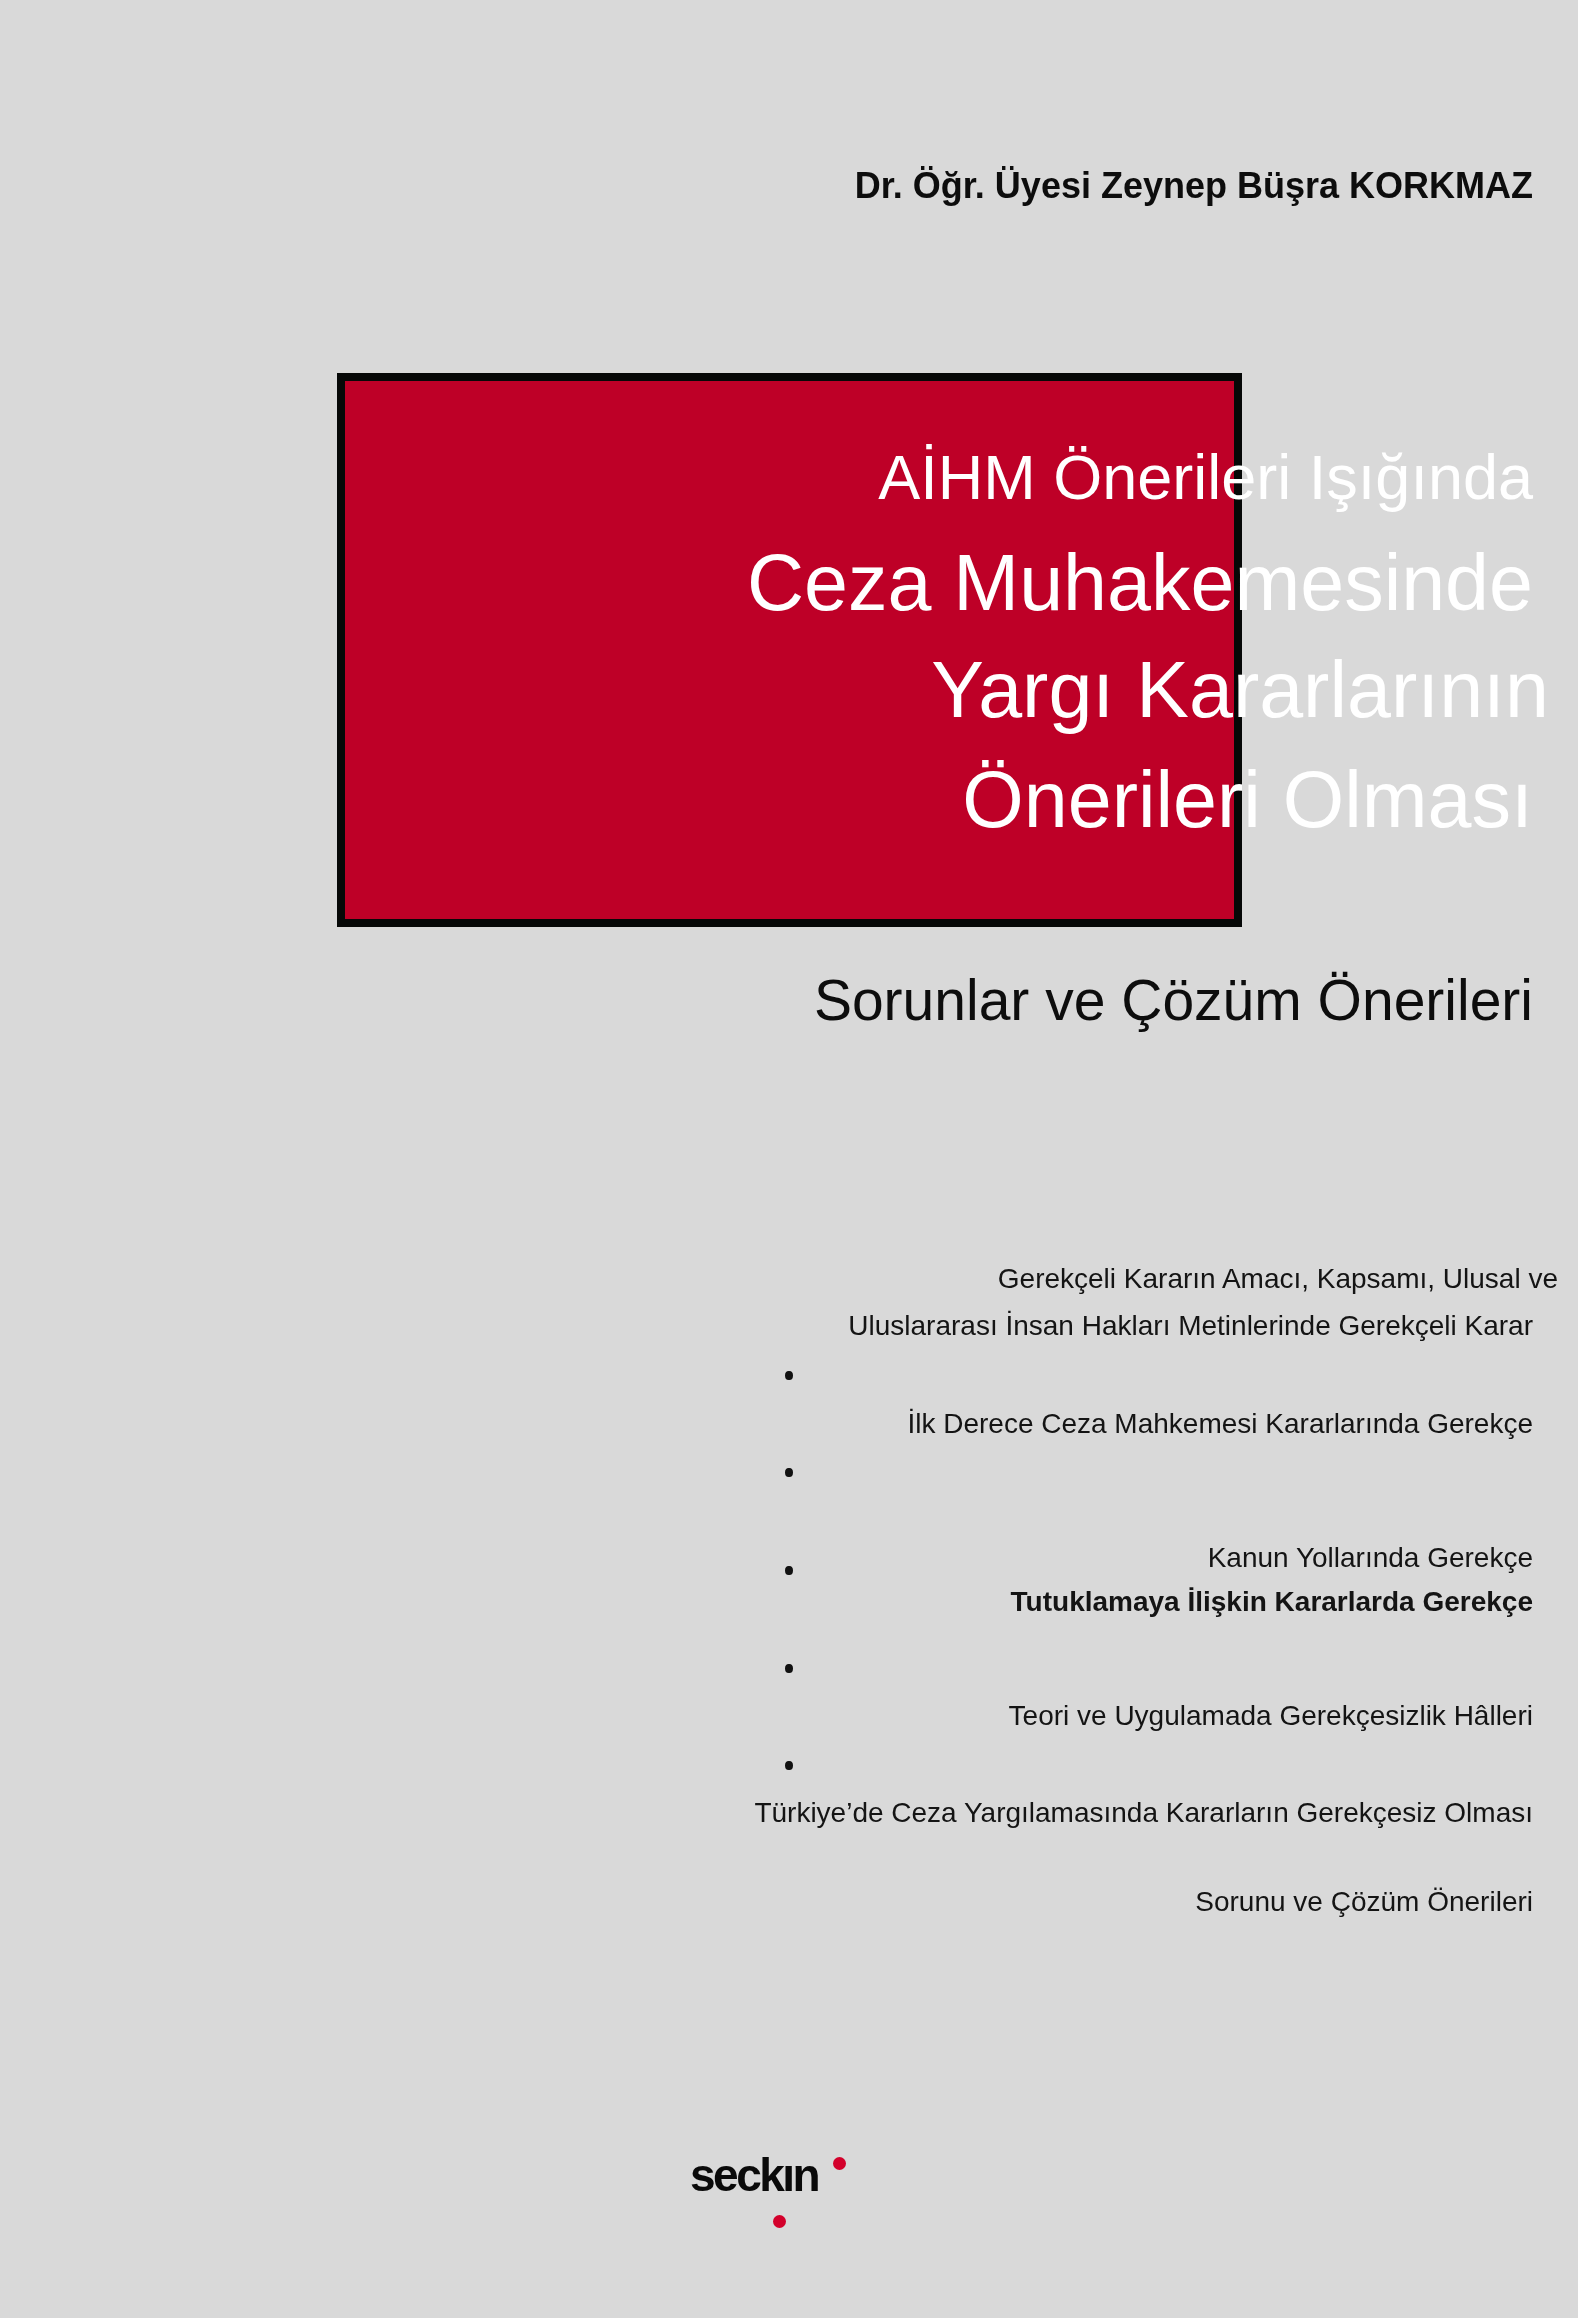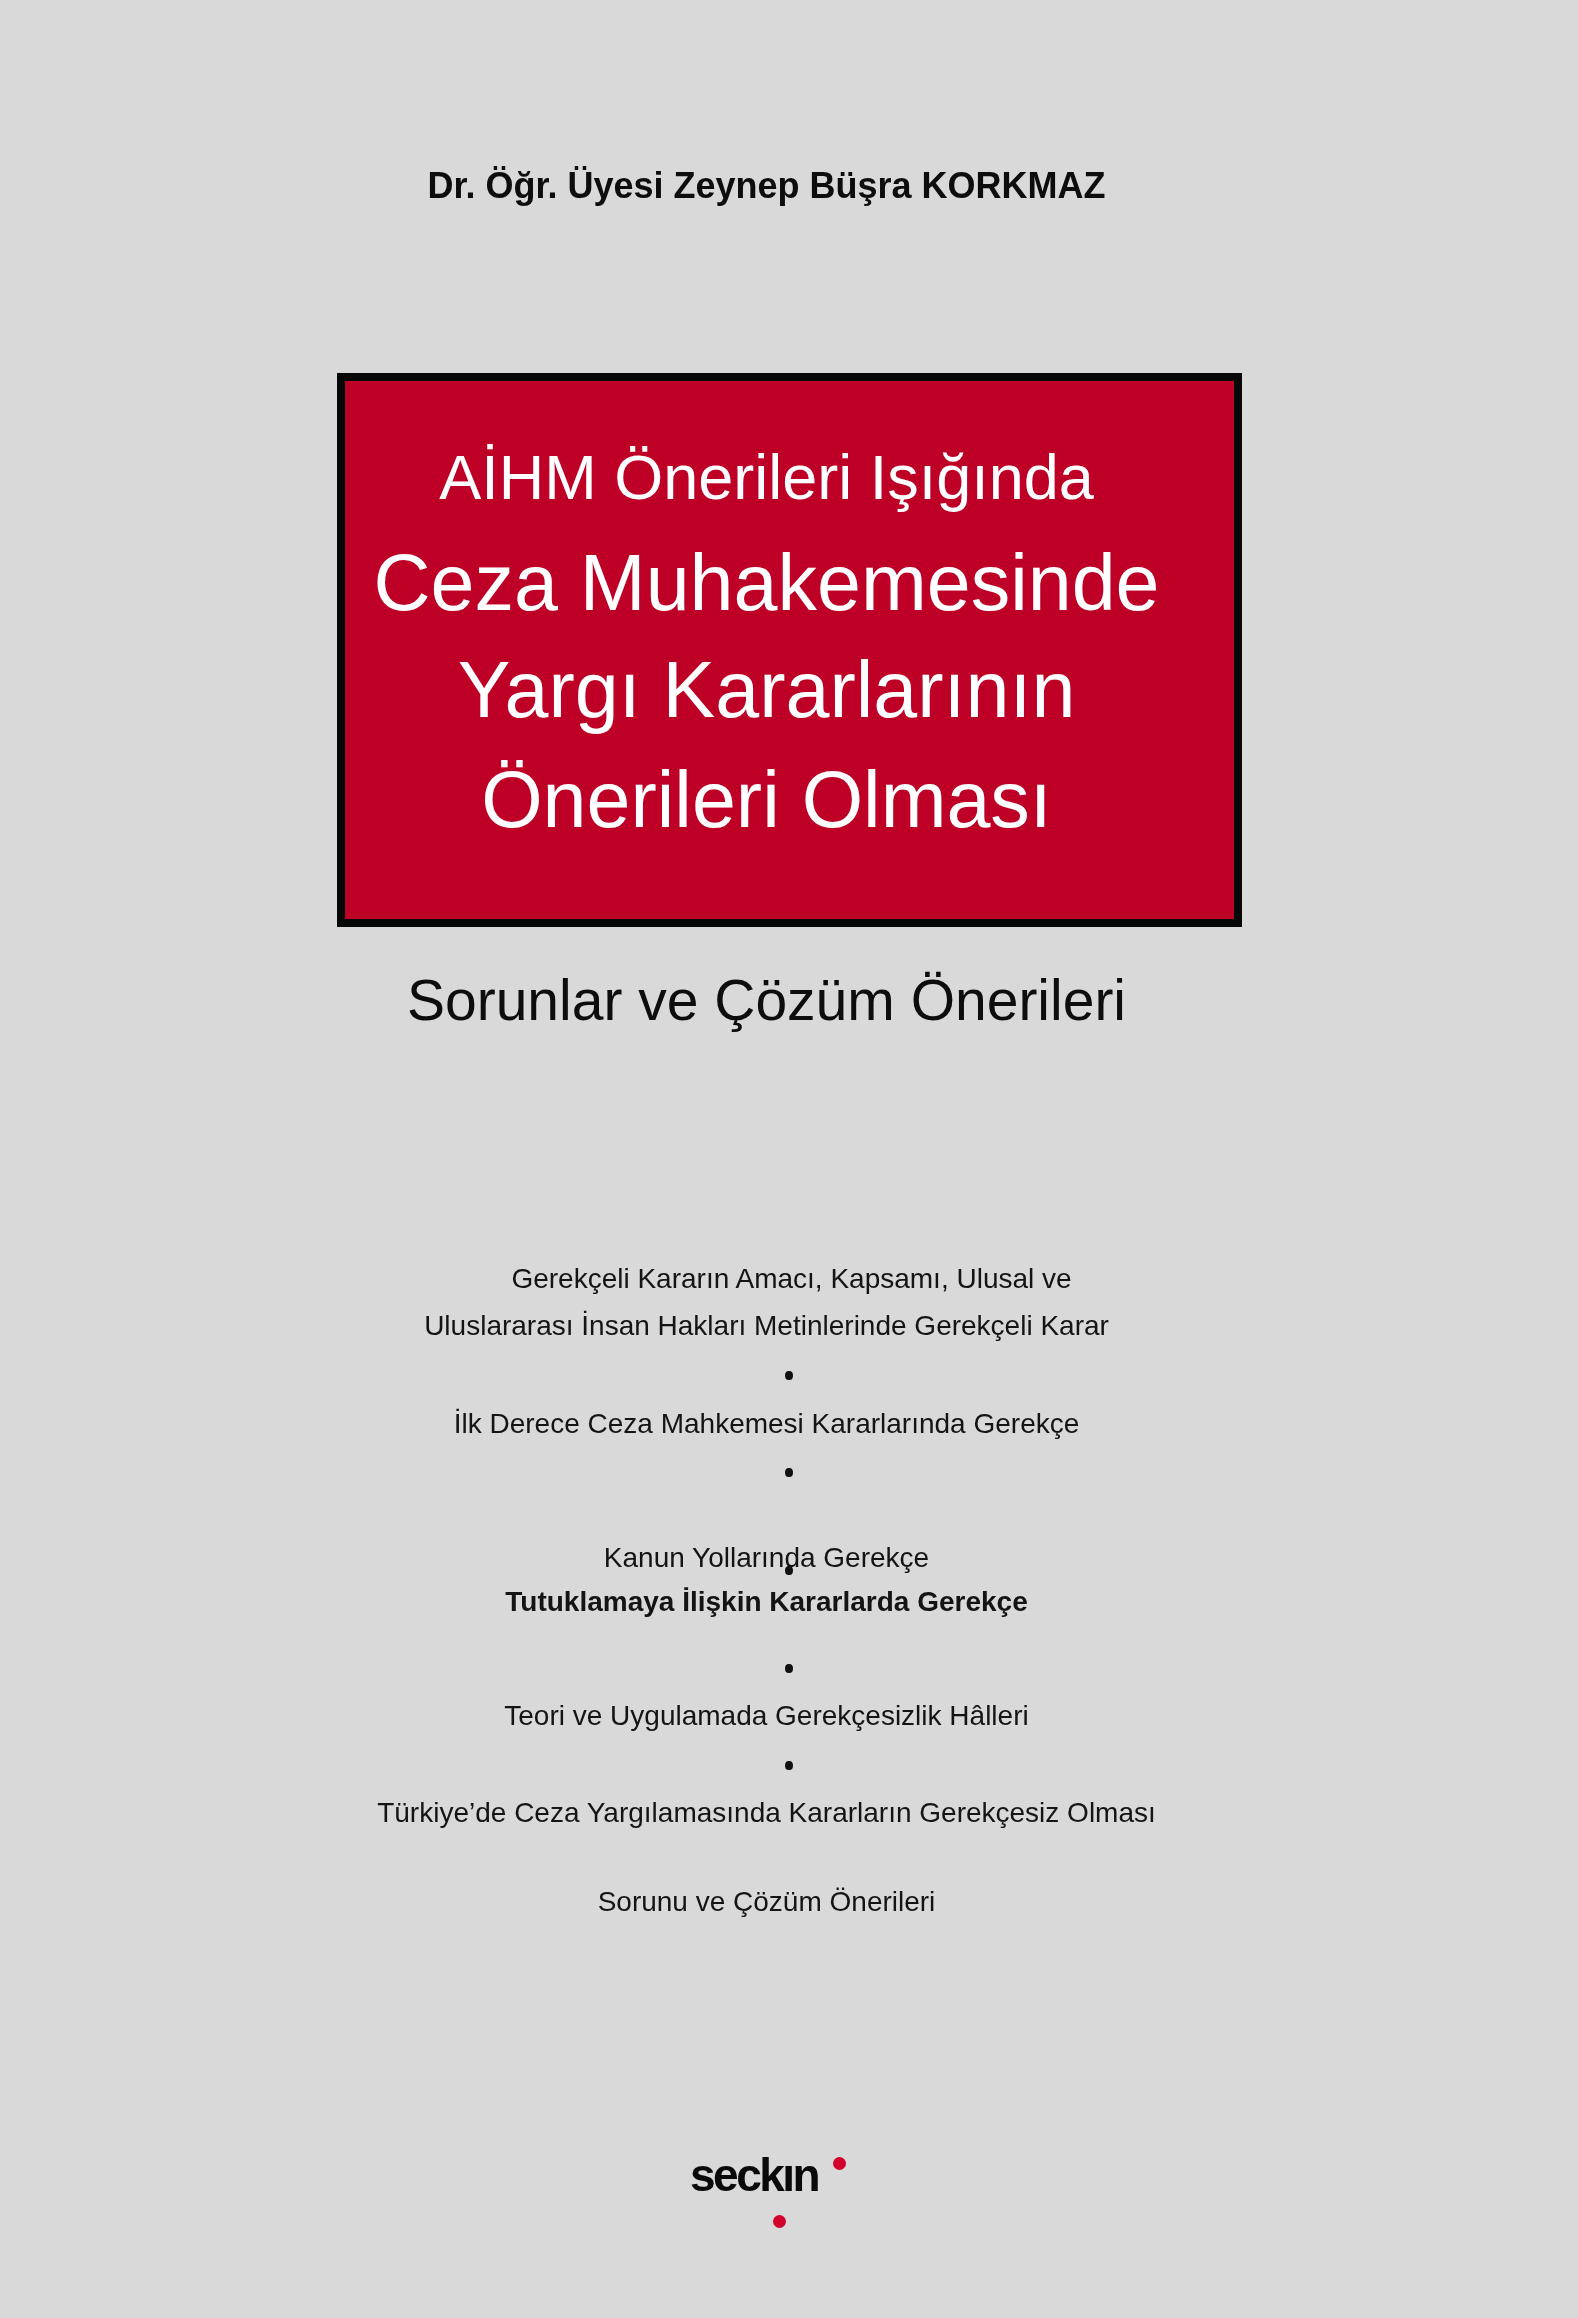--- a/index.html
+++ b/index.html
@@ -3,21 +3,21 @@
 <meta charset="utf-8">
 <style>
   html, body { margin: 0; padding: 0; }
   body {
     width: 1579px; height: 2319px; position: relative; overflow: hidden;
     background: #d9d9d9;
     font-family: "Liberation Sans", sans-serif;
     color: #111111;
   }
   .line {
-    position: absolute; left: 0; width: 1533px; text-align: center;
+    position: absolute; left: 0; width: 1533px; text-align: right;
     line-height: 1; white-space: nowrap;
   }
   .author { font-weight: bold; font-size: 36px; top: 168px; color: #0d0d0d; }
   .title-box {
     position: absolute; left: 337px; top: 373px; width: 905px; height: 554px;
     box-sizing: border-box; border: 8.4px solid #060807; background: #be0027;
   }
   .title-pre { font-size: 63px; top: 446px; color: #ffffff; }
   .title-main { font-size: 79px; color: #ffffff; }
   .subtitle { font-size: 57px; top: 972px; color: #0d0d0d; }
@@ -37,21 +37,21 @@
   }
 </style>
 </head>
 <body>
 
 <div class="line author">Dr. Öğr. Üyesi Zeynep Büşra KORKMAZ</div>
 
 <div class="title-box"></div>
 <div class="line title-pre">AİHM Önerileri Işığında</div>
 <div class="line title-main" style="top:543px;">Ceza Muhakemesinde</div>
-<div class="line title-main" style="top:650px;">Yargı Kararlarının</div>
+<div class="line title-main" style="top:650px;padding-left:16px;">Yargı Kararlarının</div>
 <div class="line title-main" style="top:760px;">Önerileri Olması</div>
 
 <div class="line subtitle">Sorunlar ve Çözüm Önerileri</div>
 
 <div>
   <div class="line topic" style="top:1265px;padding-left:25px;">Gerekçeli Kararın Amacı, Kapsamı, Ulusal ve</div>
   <div class="line topic" style="top:1312px;">Uluslararası İnsan Hakları Metinlerinde Gerekçeli Karar</div>
   <div class="bullet" style="top:1371px;"></div>
 
   <div class="line topic" style="top:1410px;">İlk Derece Ceza Mahkemesi Kararlarında Gerekçe</div>

